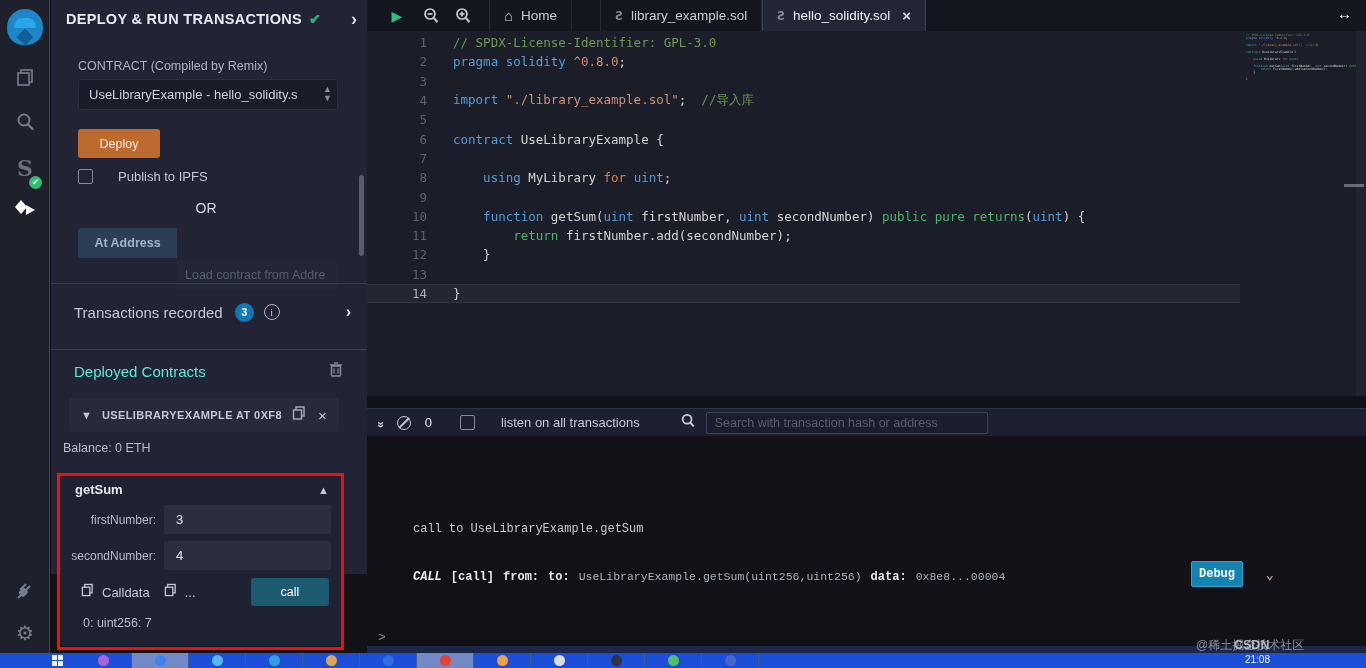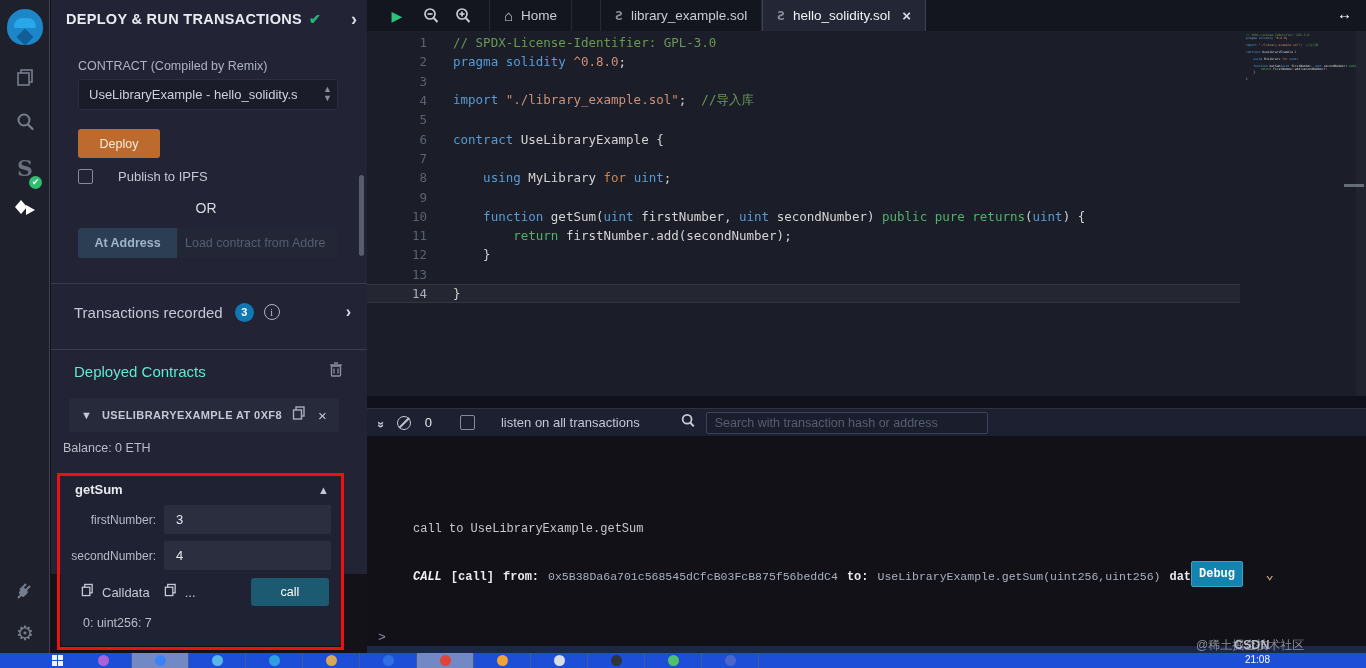--- a/index.html
+++ b/index.html
@@ -34,21 +34,21 @@
   .btn-deploy { position:absolute; left:27px; top:129px; width:82px; height:29px; background:#bd6a2e; border:none; border-radius:3px;
                 color:#f7ecdd; font-size:12.5px; font-family:inherit; }
   .publish-row { position:absolute; left:27px; top:169px; display:flex; align-items:center; gap:25px; }
   .checkbox { width:15px; height:15px; border:1px solid #858b9a; border-radius:2px; background:transparent; display:inline-block; }
   .publish-label { font-size:13px; color:#c3c8d4; }
   .or-label { position:absolute; left:0; top:200px; width:310px; text-align:center; font-size:14px; color:#d8dbe4; }
   .ataddr-row { position:absolute; left:27px; top:228px; height:30px; display:flex; }
   .btn-ataddr { width:99px; height:30px; background:#2c3e54; border:none; border-radius:3px 0 0 3px; color:#9fb4ca;
                 font-size:12.5px; font-weight:bold; font-family:inherit; }
   .ataddr-input { width:161px; height:30px; background:#232635; border:none; border-radius:0 3px 3px 0; padding:0 8px;
-                  color:#c3c8d4; font-size:12.5px; font-family:inherit; }
+                  color:#c3c8d4; font-size:12.5px; font-family:inherit;margin-top:32px; }
   .ataddr-input::placeholder { color:#565e72; }
   .panel-scroll { position:absolute; left:308px; top:175px; width:5px; height:81px; background:#6a7082; border-radius:3px; opacity:.75; }
   .divider { position:absolute; left:0; width:316px; height:1px; background:#383d4e; }
   .tx-rec-row { position:absolute; left:23px; top:299px; right:16px; height:26px; display:flex; align-items:center; }
   .tx-rec-label { font-size:15px; color:#c3c8d4; }
   .count-badge { width:19px; height:19px; border-radius:50%; background:#1079b4; color:#fff; font-size:11px; font-weight:bold;
                  display:flex; align-items:center; justify-content:center; margin-left:12px; }
   .info-icon { width:16px; height:16px; border-radius:50%; border:1px solid #aeb3c2; color:#c3c8d4; font-size:10px;
                font-family:"Liberation Serif", serif; display:flex; align-items:center; justify-content:center; margin-left:10px; }
   .tx-rec-chevron { margin-left:auto; color:#d8dbe4; font-size:16px; font-weight:bold; }
@@ -381,21 +381,20 @@
       </span>
       <input class="term-search" placeholder="Search with transaction hash or address" style="">
     </div>
 
     <div class="term-body">
       <div class="log-line">call to UseLibraryExample.getSum</div>
       <div class="tx-line">
           <span class="tx-tag">CALL</span>
           <span class="tx-label">[call]</span>
           <span class="tx-label">from:</span>
-          <span class="tx-value">0x5B38Da6a701c568545dCfcB03FcB875f56beddC4</span>
           <span class="tx-label">to:</span>
           <span class="tx-value">UseLibraryExample.getSum(uint256,uint256)</span>
           <span class="tx-label">data:</span>
           <span class="tx-value">0x8e8...00004</span>
         </div>
       <button class="btn-debug">Debug</button>
       <span class="debug-chevron">⌄</span>
       <div class="term-prompt">&gt;</div>
     </div>
     <div class="term-bottom"></div>

